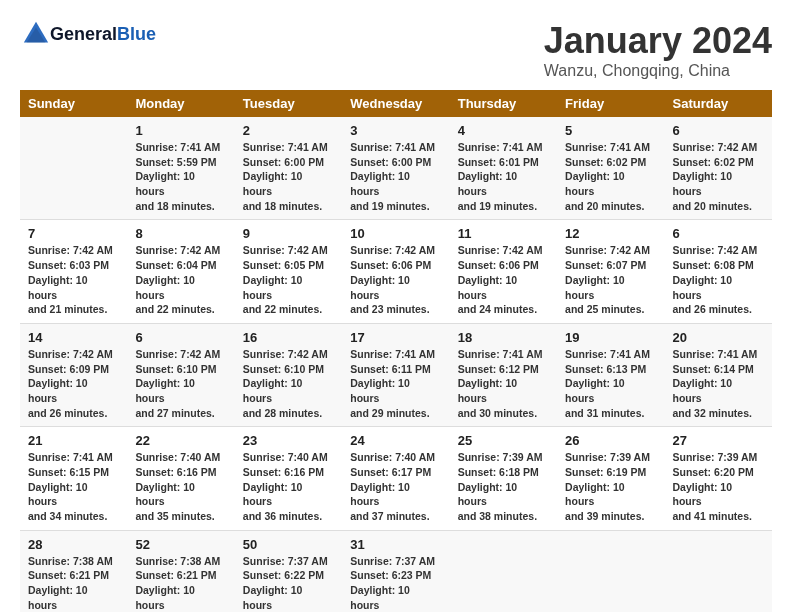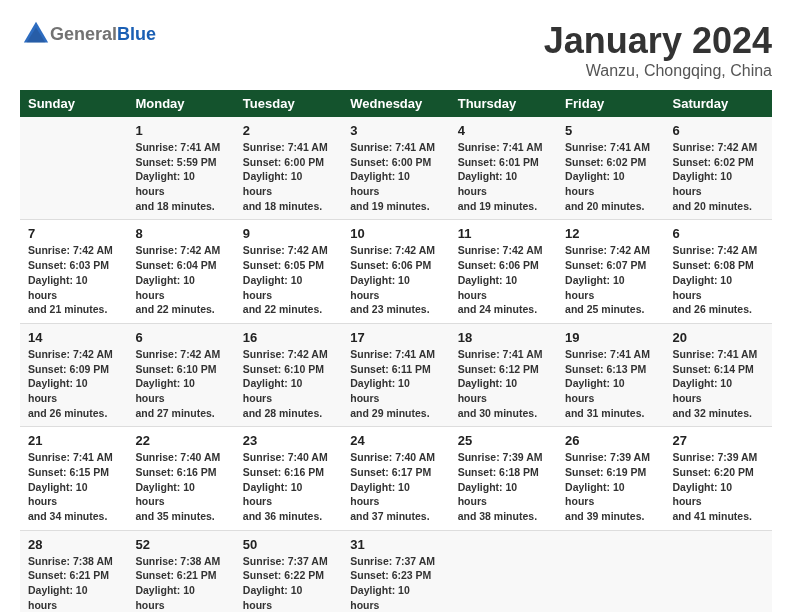--- a/index.html
+++ b/index.html
@@ -16,52 +16,52 @@
       justify-content: space-between;
       margin-bottom: 10px;
     }
     .logo {
       display: flex;
       align-items: center;
     }
     .logo-text-general {
       font-size: 18px;
       font-weight: bold;
-      color: #737373;
+      color: #0f172a;
     }
     .logo-text-blue {
       font-size: 18px;
       font-weight: bold;
       color: #1a5fb4;
       margin-top: 30px;
     }
     .logo-icon {
       width: 28px;
       height: 28px;
       margin-left: 2px;
     }
     .title-section {
-      text-align: right;
+      text-align: left;
     }
     .month-title {
       font-size: 36px;
       font-weight: bold;
       color: #333;
     }
     .location-title {
       font-size: 16px;
       color: #555;
     }
     table {
       width: 100%;
       border-collapse: collapse;
       font-size: 11px;
     }
     thead tr th {
-      background-color: #14532d;
+      background-color: #a16207;
       color: #fff;
       text-align: left;
       padding: 6px 8px;
       font-size: 13px;
       font-weight: bold;
     }
     tbody tr {
       border-bottom: 1px solid #ddd;
     }
     tbody tr:nth-child(odd) {

